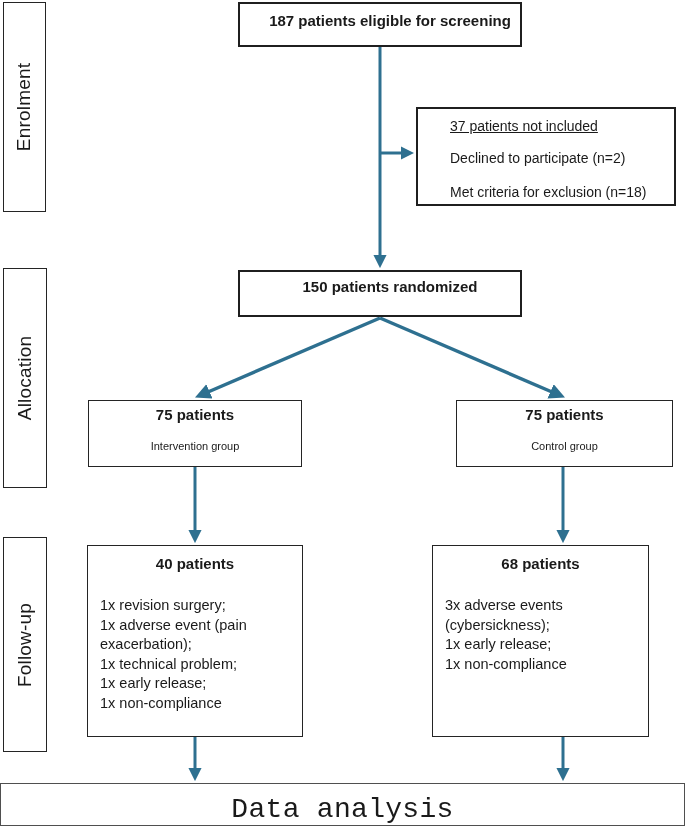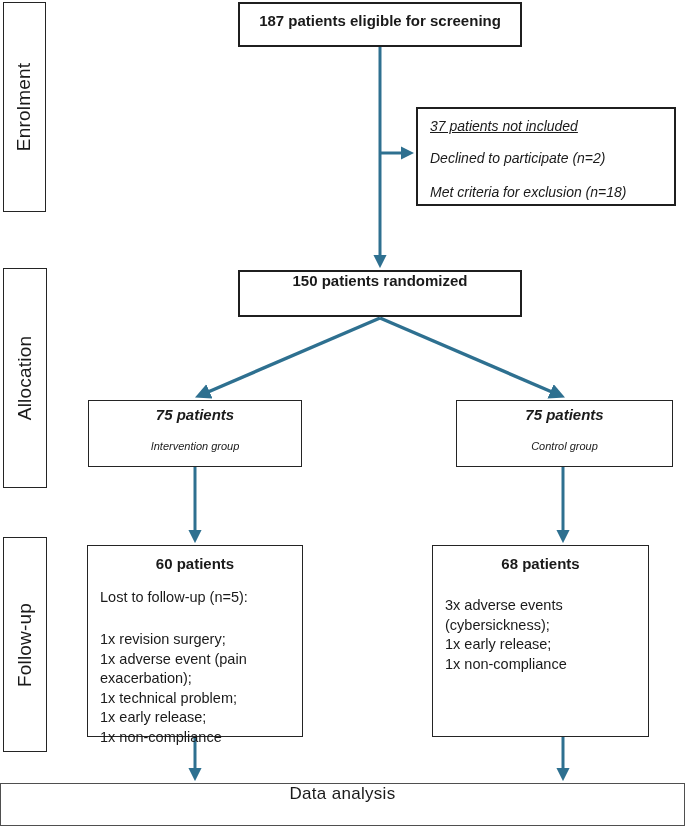--- a/index.html
+++ b/index.html
@@ -9,37 +9,37 @@
   }
   .arrows{position:absolute;left:0;top:0;z-index:0;pointer-events:none;}
   .box{position:absolute;background:#ffffff;box-sizing:border-box;z-index:1;}
   .b2{border:2px solid #1f1f1f;}
   .b15{border:1.5px solid #242424;}
   .bgray{border:1.5px solid #4f4f4f;}
   .stage{display:flex;align-items:center;justify-content:center;}
   .stage .vtext{transform:rotate(-90deg);white-space:nowrap;font-size:19px;letter-spacing:.2px;}
   .ctr{text-align:center;}
   .bold{font-weight:bold;}
-  .nowrap{white-space:nowrap;}
+  .nowrap{white-space:nowrap;margin-left:20px;}
   .hd{font-size:15px;line-height:18px;}
   .body-txt{font-size:14px;line-height:19px;}
-  .excl{padding:8px 4px 0 12px;font-style:italic;}
+  .excl{padding:8px 4px 0 12px;}
   .excl .title{text-decoration:underline;}
   .excl .r1{margin-top:13px;}
   .excl .r2{margin-top:15px;}
-  .alloc{padding-top:5px;font-style:italic;}
+  .alloc{padding-top:5px;}
   .alloc .grp{margin-top:13px;font-size:11px;line-height:18px;font-weight:normal;}
   .fu{padding:9px 6px 0 12px;font-size:14.5px;}
   .fu .cnt{text-align:center;margin-left:-6px;}
   .fu .lost{margin-top:15px;line-height:19px;}
   .fu .reasons{margin-top:23px;}
   .fu .reasons div{line-height:19.5px;}
-  .analysis{display:flex;align-items:flex-start;justify-content:center;font-size:17px;letter-spacing:.3px;}
+  .analysis{display:flex;align-items:flex-end;justify-content:center;font-size:28px;letter-spacing:.3px;font-family:Liberation Mono, monospace;}
   .pt8{padding-top:8px;}
-  .pt6{text-align:center;}
+  .pt6{padding-top:6px;text-align:center;}
 </style>
 </head>
 <body>
 
 <div class="canvas">
 
   <svg class="arrows" width="685" height="826" viewBox="0 0 685 826">
     <defs>
       <marker id="ah" viewBox="0 0 10 10" refX="1" refY="5" markerWidth="4.5" markerHeight="4.5" orient="auto">
         <path d="M0,0 L10,5 L0,10 z" fill="#2E7090"></path>
@@ -82,22 +82,21 @@
   <div class="box b15 ctr hd bold alloc" style="left:88px;top:400px;width:214px;height:67px;">
     <div>75 patients</div>
     <div class="grp">Intervention group</div>
   </div>
   <div class="box b15 ctr hd bold alloc" style="left:456px;top:400px;width:217px;height:67px;">
     <div>75 patients</div>
     <div class="grp">Control group</div>
   </div>
 
   <div class="box b15 fu" style="left:87px;top:545px;width:216px;height:192px;">
-    <div class="cnt hd bold">60 patients</div>
-    <div class="lost">Lost to follow-up (n=5):</div>
+    <div class="cnt hd bold">40 patients</div>
     <div class="reasons">
       <div>1x revision surgery;</div>
       <div>1x adverse event (pain exacerbation);</div>
       <div>1x technical problem;</div>
       <div>1x early release;</div>
       <div>1x non-compliance</div>
     </div>
   </div>
   <div class="box b15 fu" style="left:432px;top:545px;width:217px;height:192px;">
     <div class="cnt hd bold">68 patients</div>

